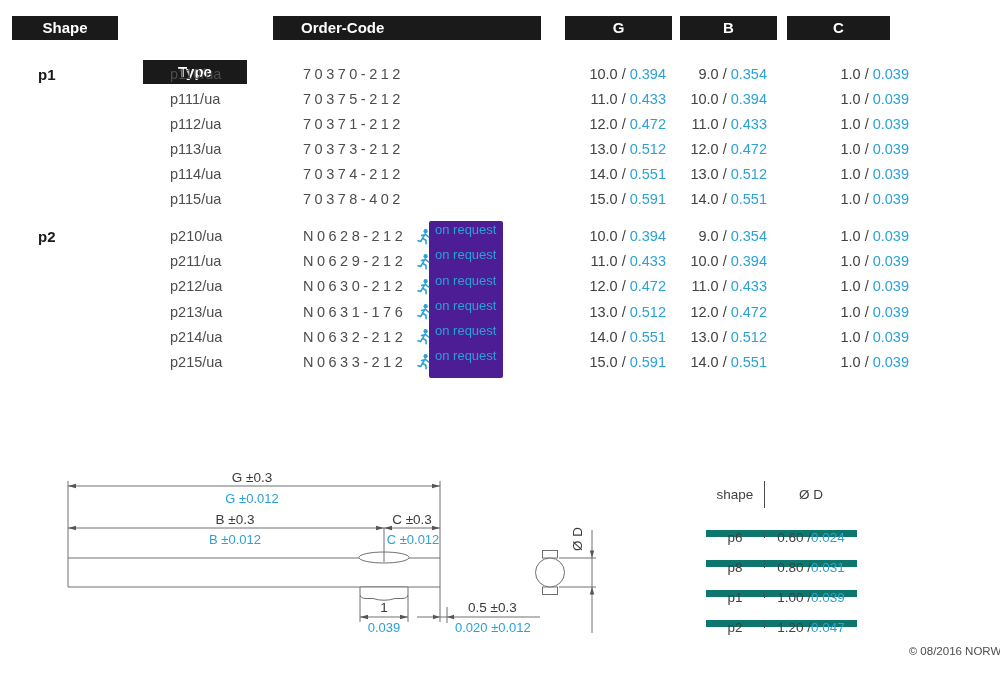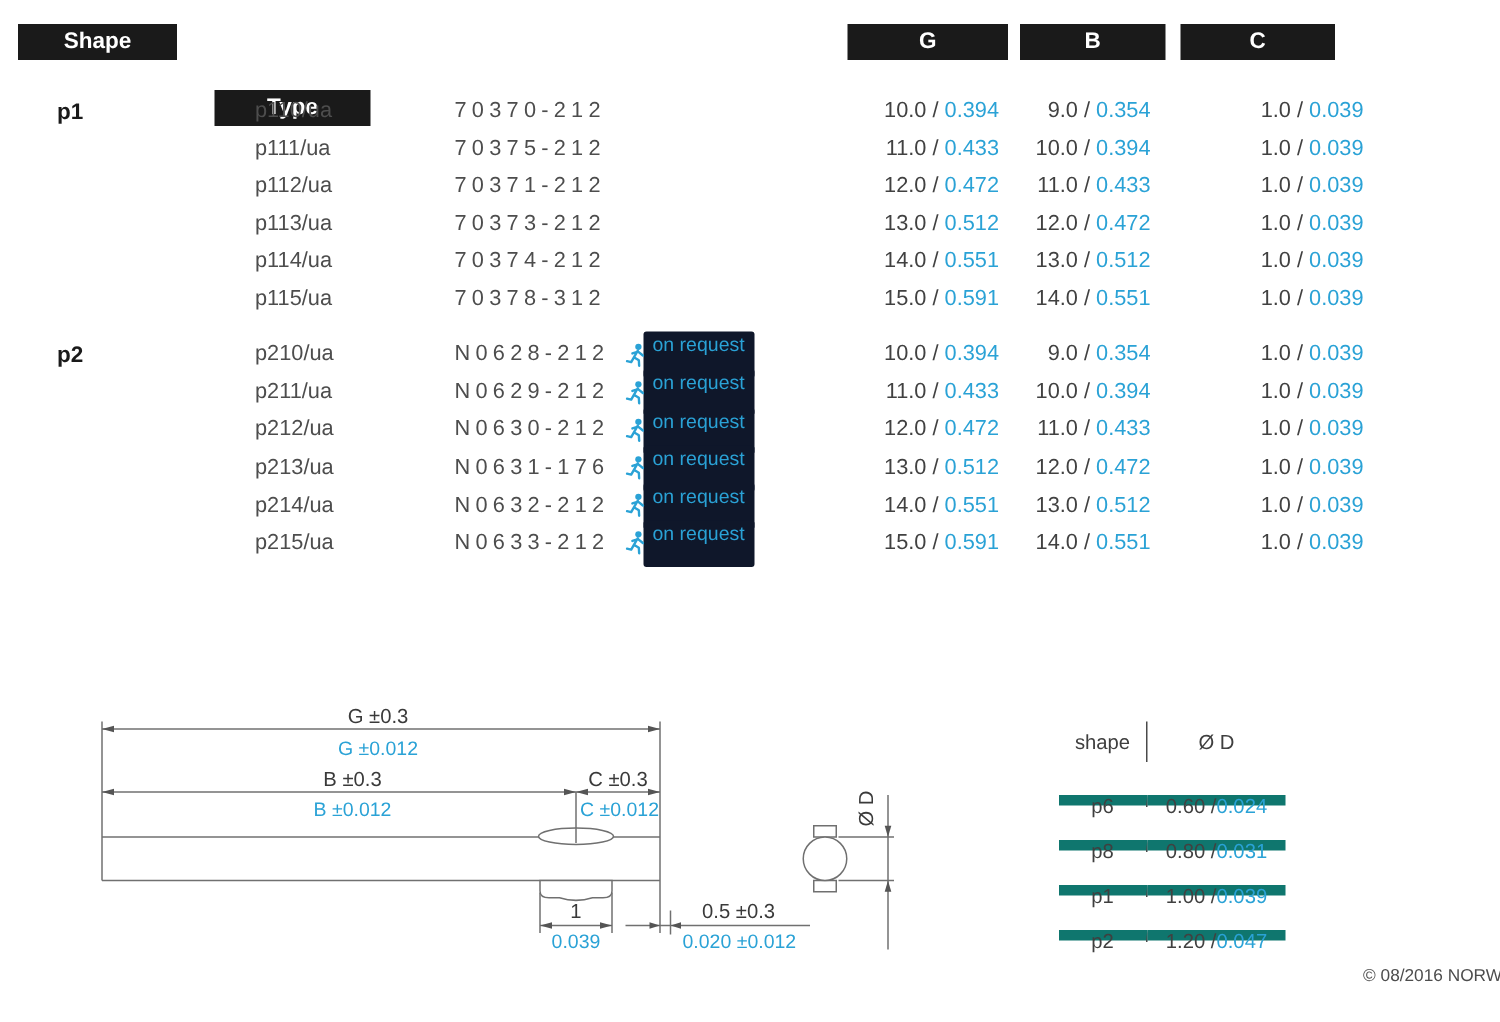--- a/index.html
+++ b/index.html
@@ -26,21 +26,21 @@
   .c-order{left:303px;color:#4d4d4d;letter-spacing:3.5px;}
   .c-g{left:565px;width:101px;text-align:right;}
   .c-b{left:680px;width:87px;text-align:right;}
   .c-c{left:818px;width:91px;text-align:right;}
   .mm{color:#414141;}
   .in{color:#2aa2d6;}
 
   
   .badge-wrap{position:absolute;left:417px;top:0;height:25.1px;display:flex;align-items:center;cursor:pointer;}
   .runner{flex:0 0 auto;position:relative;z-index:2;margin-right:-2px;}
-  .badge-box{display:inline-block;height:31px;line-height:17px;background:#0f172a;border-radius:2px;
+  .badge-box{display:inline-block;height:31px;line-height:17px;background:#4c1d95;border-radius:2px;
              color:#2aa2d6;font-size:13px;padding:0 7px 0 6px;}
 
   
   #drawing{position:absolute;left:40px;top:455px;}
   .ln{stroke:#707070;stroke-width:1;fill:none;}
   .fillw{fill:#fff;stroke:#707070;stroke-width:1;}
   .ar{fill:#555;stroke:none;}
   .tb{fill:#3a3a3a;font-size:13.5px;font-family:"Liberation Sans","DejaVu Sans",sans-serif;}
   .tc{fill:#2aa2d6;font-size:13px;font-family:"Liberation Sans","DejaVu Sans",sans-serif;}
 
@@ -55,20 +55,21 @@
   
   #copyright{position:absolute;right:32px;top:645px;font-size:11.5px;color:#4d4d4d;}
 </style>
 </head>
 <body>
 
 <div id="page">
 
   <div class="hbox" id="h-shape">Shape</div>
   <div class="hbox" id="h-type">Type</div>
+  <div class="hbox" id="h-order">Order-Code</div>
   <div class="hbox" id="h-g">G</div>
   <div class="hbox" id="h-b">B</div>
   <div class="hbox" id="h-c">C</div>
 
   <div id="groups">
       <div class="group" style="top: 62px;">
         <div class="shape-label">p1</div>
         <div class="row">
           <div class="cell c-type">p110/ua</div>
           <div class="cell c-order">70370-212</div>
@@ -99,21 +100,21 @@
         </div>
         <div class="row">
           <div class="cell c-type">p114/ua</div>
           <div class="cell c-order">70374-212</div>
           <div class="cell c-g"><span class="mm">14.0 / </span><span class="in">0.551</span></div>
           <div class="cell c-b"><span class="mm">13.0 / </span><span class="in">0.512</span></div>
           <div class="cell c-c"><span class="mm">1.0 / </span><span class="in">0.039</span></div>
         </div>
         <div class="row">
           <div class="cell c-type">p115/ua</div>
-          <div class="cell c-order">70378-312</div>
+          <div class="cell c-order">70378-402</div>
           <div class="cell c-g"><span class="mm">15.0 / </span><span class="in">0.591</span></div>
           <div class="cell c-b"><span class="mm">14.0 / </span><span class="in">0.551</span></div>
           <div class="cell c-c"><span class="mm">1.0 / </span><span class="in">0.039</span></div>
         </div>
       </div>
       <div class="group" style="top: 224.3px;">
         <div class="shape-label">p2</div>
         <div class="row">
           <div class="cell c-type">p210/ua</div>
           <div class="cell c-order">N0628-212</div>

